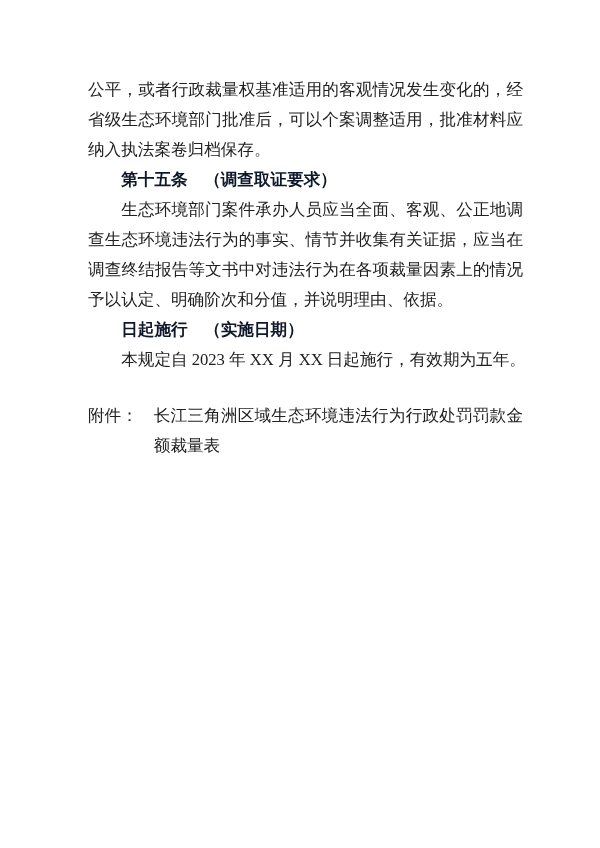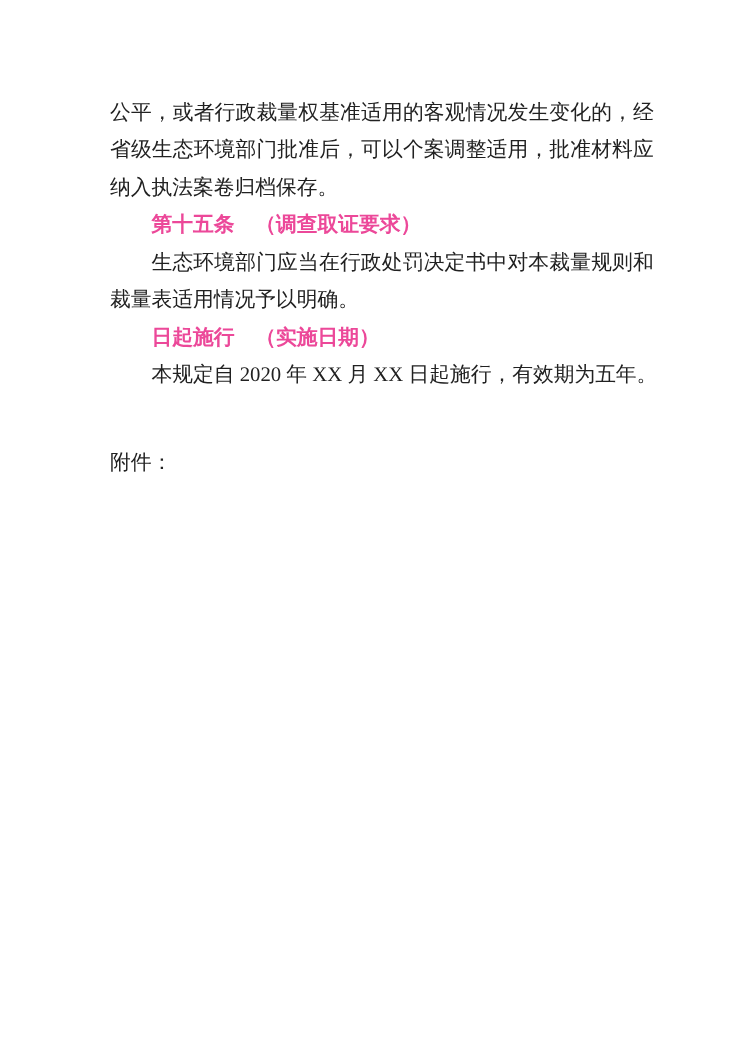--- a/index.html
+++ b/index.html
@@ -33,25 +33,25 @@
   }
   .para.single-line {
     white-space: nowrap;
     text-align: left;
   }
   .heading {
     margin: 0;
     font-weight: 700;
     text-indent: 2em;
     font-family: "Liberation Sans", "DejaVu Sans", sans-serif;
-    color: #ec4899;
+    color: #0f172a;
   }
   .attachment {
     display: flex;
-    margin-top: 40px;
+    margin-top: 26px;
     align-items: flex-start;
     gap: 16px;
   }
   .attachment .label {
     flex: 0 0 auto;
     white-space: nowrap;
   }
   .attachment .text {
     flex: 1 1 auto;
     text-align: justify;
@@ -76,32 +76,33 @@
 <body>
 
 <div class="page">
 
   <div class="content">
 
     <p class="para">公平，或者行政裁量权基准适用的客观情况发生变化的，经省级生态环境部门批准后，可以个案调整适用，批准材料应纳入执法案卷归档保存。</p>
 
     <p class="heading">第十五条　（调查取证要求）</p>
 
+    <p class="para indent">生态环境部门案件承办人员应当全面、客观、公正地调查生态环境违法行为的事实、情节并收集有关证据，应当在调查终结报告等文书中对违法行为在各项裁量因素上的情况予以认定、明确阶次和分值，并说明理由、依据。</p>
 
 
-    <p class="para indent">生态环境部门应当在行政处罚决定书中对本裁量规则和裁量表适用情况予以明确。</p>
 
 
 
     <p class="heading">日起施行　（实施日期）</p>
 
-    <p class="para indent single-line">本规定自 2020 年 XX 月 XX 日起施行，有效期为五年。</p>
+    <p class="para indent single-line">本规定自 2023 年 XX 月 XX 日起施行，有效期为五年。</p>
 
     <div class="attachment">
       <span class="label">附件：</span>
+      <span class="text">长江三角洲区域生态环境违法行为行政处罚罚款金额裁量表</span>
     </div>
 
   </div>
 
   <div class="footer">
     <span class="dash">—</span><span class="num">8</span><span class="dash">—</span>
   </div>
 
 </div>
 

